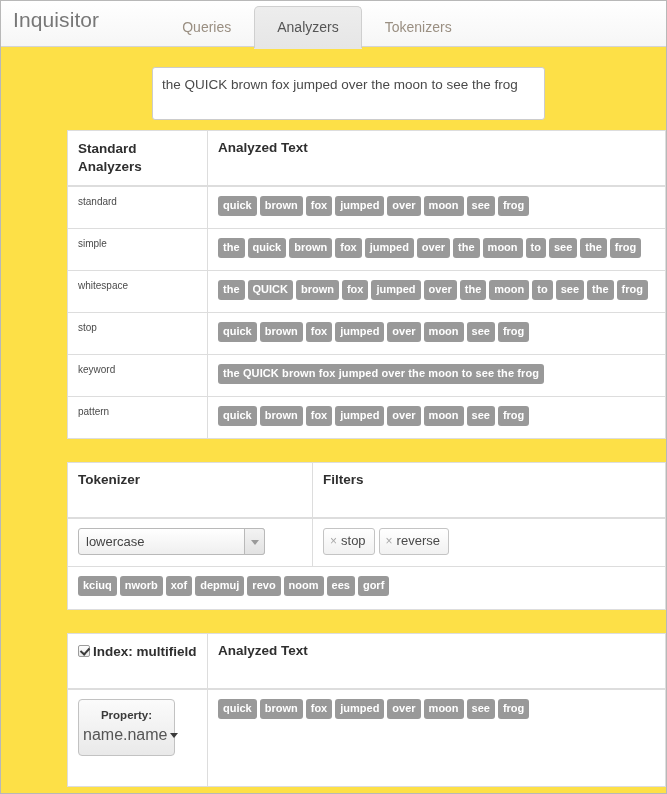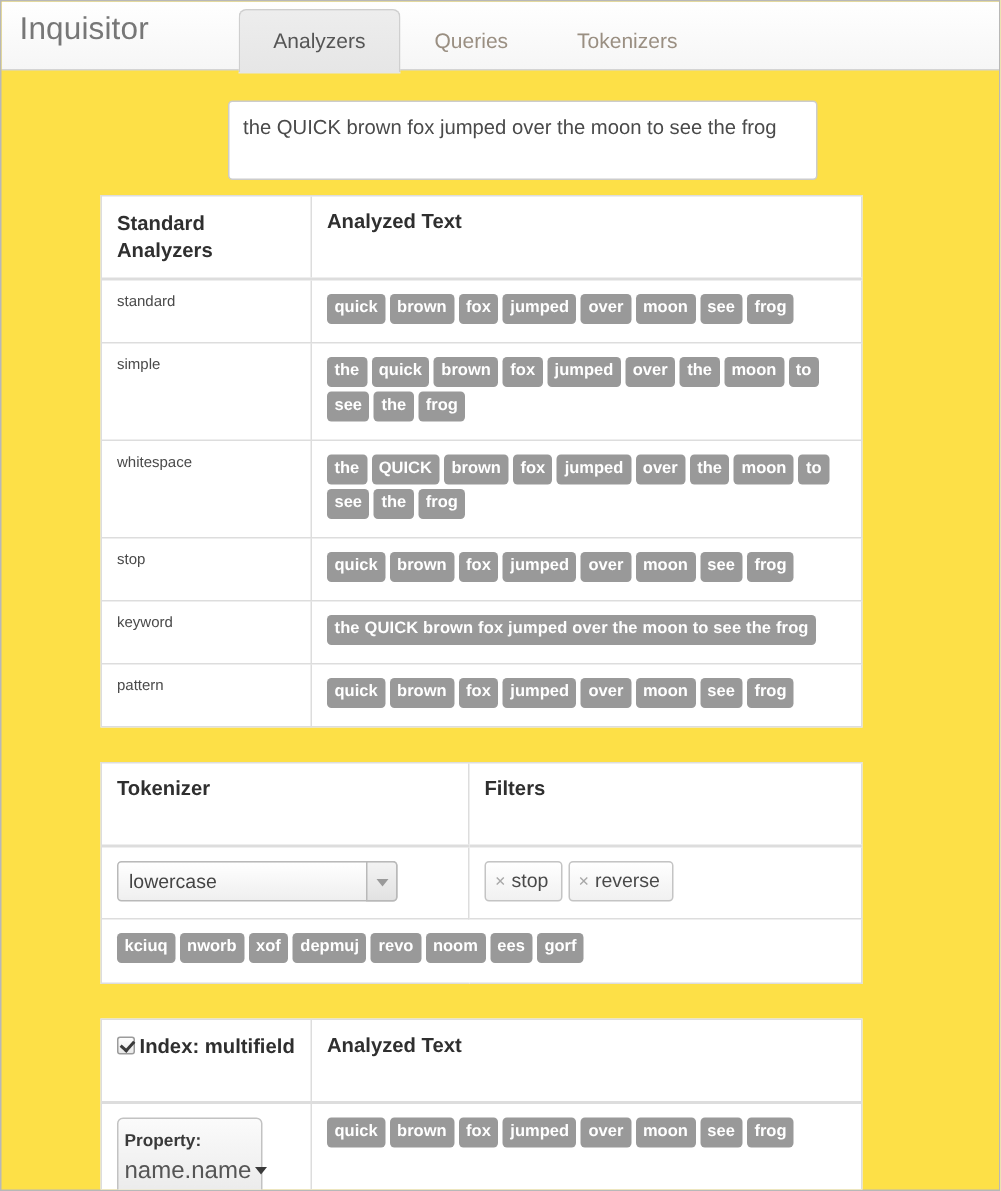--- a/index.html
+++ b/index.html
@@ -91,21 +91,21 @@
     overflow: hidden;
   }
 
   
   .table-block {
     margin: 0 0 0 66px;
     border: 1px solid #dddddd;
     border-right: none;
     border-bottom: none;
     background: #ffffff;
-    width: 508px;
+    width: 599px;
     box-sizing: border-box;
   }
   .tbl {
     border-collapse: collapse;
     width: 100%;
     table-layout: fixed;
   }
   .tbl td, .tbl th {
     border-bottom: 1px solid #dddddd;
     border-right: 1px solid #dddddd;
@@ -242,20 +242,21 @@
     transform: rotate(42deg);
   }
   .prop-cell { padding: 10px 10px 24px 10px; height: 78px; }
   .prop-btn {
     display: inline-block;
     width: 97px;
     box-sizing: border-box;
     background: linear-gradient(to bottom, #fbfbfb 0%, #e9e9e9 100%);
     border: 1px solid #c2c2c2;
     border-radius: 4px;
+    text-align: center;
     padding: 7px 4px 8px 4px;
     cursor: pointer;
   }
   .prop-title {
     display: block;
     font-size: 11.5px;
     font-weight: bold;
     color: #3a3a3a;
     line-height: 1.4;
   }
@@ -276,22 +277,22 @@
   }
 </style>
 </head>
 <body>
 
 <div class="page">
 
   <div class="navbar">
     <div class="brand">Inquisitor</div>
     <div class="tabs">
+      <div class="tab">Queries</div>
       <div class="tab active">Analyzers</div>
-      <div class="tab">Queries</div>
       <div class="tab">Tokenizers</div>
     </div>
   </div>
 
   <div class="input-wrap">
     <textarea class="text-input" placeholder="the QUICK brown fox jumped over the moon to see the frog" style="">the QUICK brown fox jumped over the moon to see the frog</textarea>
   </div>
 
   <div class="table-block">
     <table class="tbl">

